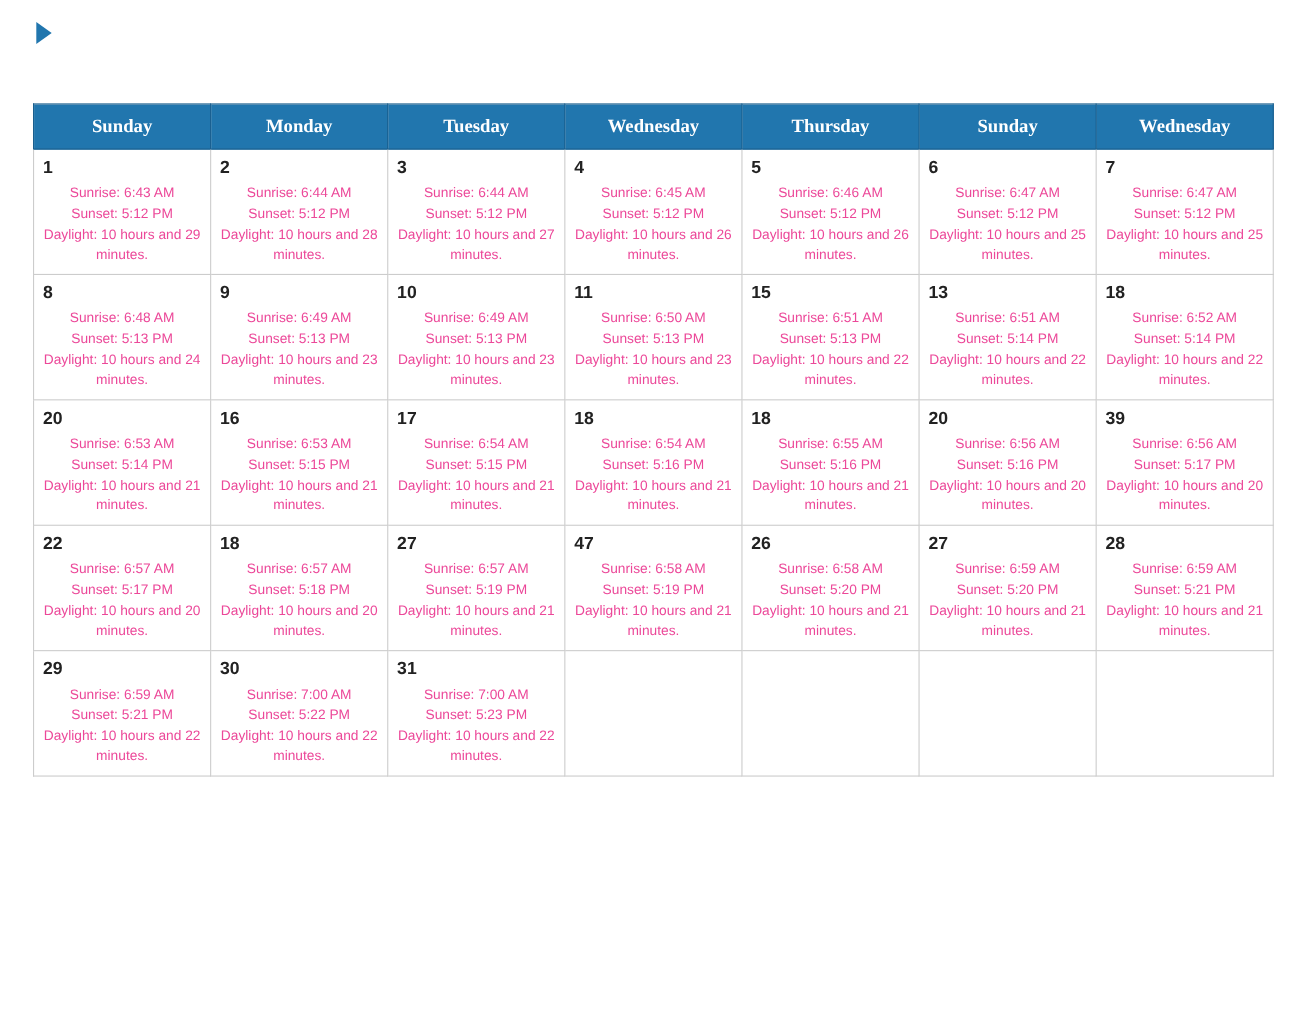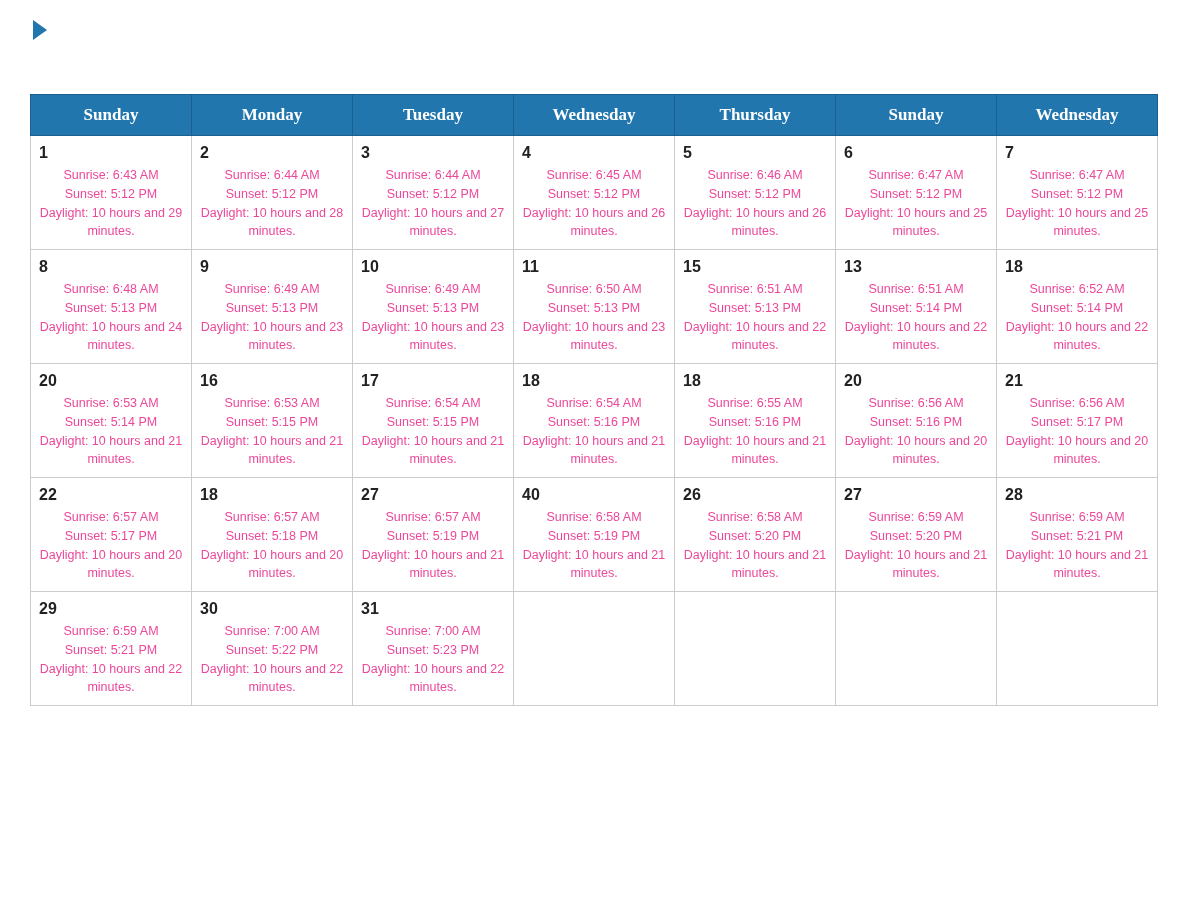--- a/index.html
+++ b/index.html
@@ -218,39 +218,39 @@
         </td>
         <td>
           <span class="day-number">18</span>
           <div class="day-info">Sunrise: 6:55 AM<br>Sunset: 5:16 PM<br>Daylight: 10 hours and 21 minutes.</div>
         </td>
         <td>
           <span class="day-number">20</span>
           <div class="day-info">Sunrise: 6:56 AM<br>Sunset: 5:16 PM<br>Daylight: 10 hours and 20 minutes.</div>
         </td>
         <td>
-          <span class="day-number">21</span>
+          <span class="day-number">39</span>
           <div class="day-info">Sunrise: 6:56 AM<br>Sunset: 5:17 PM<br>Daylight: 10 hours and 20 minutes.</div>
         </td>
       </tr>
       <tr class="week-row">
         <td>
           <span class="day-number">22</span>
           <div class="day-info">Sunrise: 6:57 AM<br>Sunset: 5:17 PM<br>Daylight: 10 hours and 20 minutes.</div>
         </td>
         <td>
           <span class="day-number">18</span>
           <div class="day-info">Sunrise: 6:57 AM<br>Sunset: 5:18 PM<br>Daylight: 10 hours and 20 minutes.</div>
         </td>
         <td>
           <span class="day-number">27</span>
           <div class="day-info">Sunrise: 6:57 AM<br>Sunset: 5:19 PM<br>Daylight: 10 hours and 21 minutes.</div>
         </td>
         <td>
-          <span class="day-number">40</span>
+          <span class="day-number">47</span>
           <div class="day-info">Sunrise: 6:58 AM<br>Sunset: 5:19 PM<br>Daylight: 10 hours and 21 minutes.</div>
         </td>
         <td>
           <span class="day-number">26</span>
           <div class="day-info">Sunrise: 6:58 AM<br>Sunset: 5:20 PM<br>Daylight: 10 hours and 21 minutes.</div>
         </td>
         <td>
           <span class="day-number">27</span>
           <div class="day-info">Sunrise: 6:59 AM<br>Sunset: 5:20 PM<br>Daylight: 10 hours and 21 minutes.</div>
         </td>

